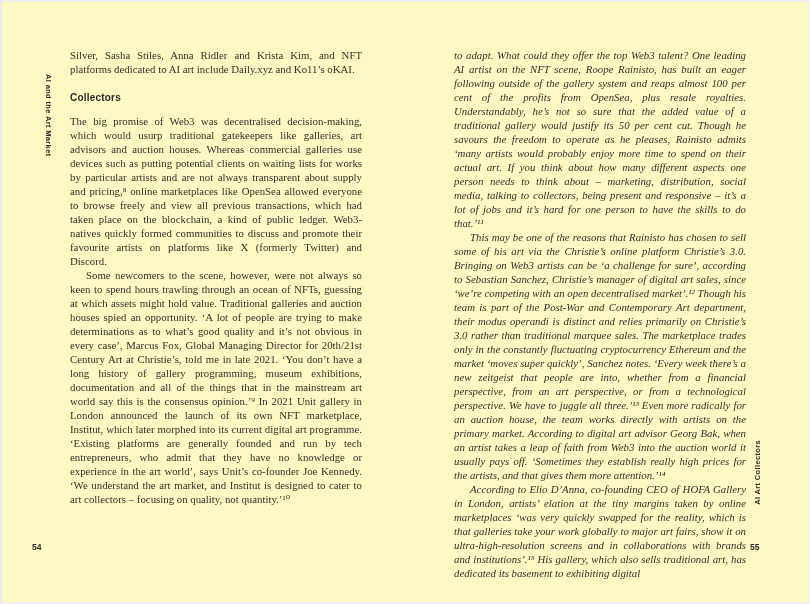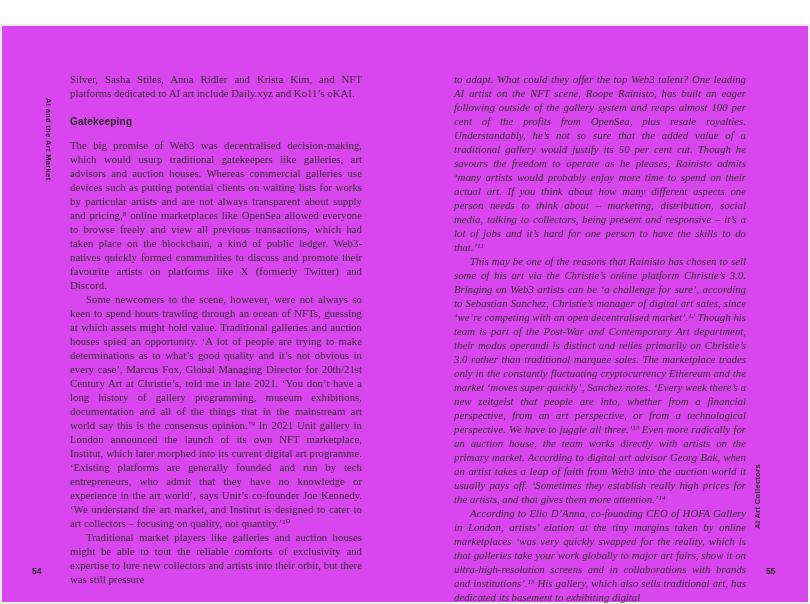--- a/index.html
+++ b/index.html
@@ -2,27 +2,26 @@
 <html lang="en"><head>
 <meta charset="utf-8">
 <style>
   html,body{margin:0;padding:0;}
   body{
     width:810px;height:604px;position:relative;overflow:hidden;
     background:#ffffff;
     font-family:"Liberation Serif","DejaVu Serif",serif;
   }
   .spread{
-    position:absolute;inset:0;background:#d946ef;
+    position:absolute;inset:0;background:#fef9c3;
     border-top:2px solid #efefef;
     border-bottom:2px solid #efefef;
     border-left:2px solid #ebebeb;
     border-right:2px solid #f3f3f3;
     box-sizing:border-box;
-    margin-top:24px;
   }
   .textcol{
     position:absolute;top:46px;width:292px;
     text-align:justify;
     font-size:10.8px;line-height:14px;
     color:#33302d;
     hyphens:auto;
   }
   p.para{margin:0;padding:0;}
   p.para.indent{text-indent:16px;}
@@ -39,35 +38,34 @@
     color:#2b2a28;white-space:nowrap;
   }
   .label-left{left:42px;top:72px;writing-mode:vertical-rl;}
   .label-right{left:751px;top:438px;writing-mode:vertical-rl;transform:rotate(180deg);}
   .pagenum{
     position:absolute;top:540px;
     font-family:"Liberation Sans","DejaVu Sans",sans-serif;
     font-weight:bold;font-size:8.5px;color:#2b2a28;
   }
   .num-left{left:30px;}
-  .num-right{left:764px;}
+  .num-right{left:748px;}
 </style>
 </head>
 <body>
 
 <div class="spread">
 
   <div>
     <div class="margin-label label-left">AI and the Art Market</div>
     <div class="textcol page-left-col" style="left:68px;">
         <p class="para">Silver, Sasha Stiles, Anna Ridler and Krista Kim, and NFT platforms dedicated to AI art include Daily.xyz and Ko11’s oKAI.</p>
-        <h3 class="heading">Gatekeeping</h3>
+        <h3 class="heading">Collectors</h3>
         <p class="para">The big promise of Web3 was decentralised decision-making, which would usurp traditional gatekeepers like galleries, art advisors and auction houses. Whereas commercial galleries use devices such as putting potential clients on waiting lists for works by particular artists and are not always transparent about supply and pricing,⁸ online marketplaces like OpenSea allowed everyone to browse freely and view all previous transactions, which had taken place on the blockchain, a kind of public ledger. Web3-natives quickly formed communities to discuss and promote their favourite artists on platforms like X (formerly Twitter) and Discord.</p>
         <p class="para indent">Some newcomers to the scene, however, were not always so keen to spend hours trawling through an ocean of NFTs, guessing at which assets might hold value. Traditional galleries and auction houses spied an opportunity. ‘A lot of people are trying to make determinations as to what’s good quality and it’s not obvious in every case’, Marcus Fox, Global Managing Director for 20th/21st Century Art at Christie’s, told me in late 2021. ‘You don’t have a long history of gallery programming, museum exhibitions, documentation and all of the things that in the mainstream art world say this is the consensus opinion.’⁹ In 2021 Unit gallery in London announced the launch of its own NFT marketplace, Institut, which later morphed into its current digital art programme. ‘Existing platforms are generally founded and run by tech entrepreneurs, who admit that they have no knowledge or experience in the art world’, says Unit’s co-founder Joe Kennedy. ‘We understand the art market, and Institut is designed to cater to art collectors – focusing on quality, not quantity.’¹⁰</p>
-        <p class="para indent">Traditional market players like galleries and auction houses might be able to tout the reliable comforts of exclusivity and expertise to lure new collectors and artists into their orbit, but there was still pressure</p>
       </div>
     <div class="pagenum num-left">54</div>
   </div>
 
   <div>
     <div class="margin-label label-right">AI Art Collectors</div>
     <div class="textcol page-right-col" style="left:452px;font-style:italic;">
         <p class="para">to adapt. What could they offer the top Web3 talent? One leading AI artist on the NFT scene, Roope Rainisto, has built an eager following outside of the gallery system and reaps almost 100 per cent of the profits from OpenSea, plus resale royalties. Understandably, he’s not so sure that the added value of a traditional gallery would justify its 50 per cent cut. Though he savours the freedom to operate as he pleases, Rainisto admits ‘many artists would probably enjoy more time to spend on their actual art. If you think about how many different aspects one person needs to think about – marketing, distribution, social media, talking to collectors, being present and responsive – it’s a lot of jobs and it’s hard for one person to have the skills to do that.’¹¹</p>
         <p class="para indent">This may be one of the reasons that Rainisto has chosen to sell some of his art via the Christie’s online platform Christie’s 3.0. Bringing on Web3 artists can be ‘a challenge for sure’, according to Sebastian Sanchez, Christie’s manager of digital art sales, since ‘we’re competing with an open decentralised market’.¹² Though his team is part of the Post-War and Contemporary Art department, their modus operandi is distinct and relies primarily on Christie’s 3.0 rather than traditional marquee sales. The marketplace trades only in the constantly fluctuating cryptocurrency Ethereum and the market ‘moves super quickly’, Sanchez notes. ‘Every week there’s a new zeitgeist that people are into, whether from a financial perspective, from an art perspective, or from a technological perspective. We have to juggle all three.’¹³ Even more radically for an auction house, the team works directly with artists on the primary market. According to digital art advisor Georg Bak, when an artist takes a leap of faith from Web3 into the auction world it usually pays off. ‘Sometimes they establish really high prices for the artists, and that gives them more attention.’¹⁴</p>
         <p class="para indent">According to Elio D’Anna, co-founding CEO of HOFA Gallery in London, artists’ elation at the tiny margins taken by online marketplaces ‘was very quickly swapped for the reality, which is that galleries take your work globally to major art fairs, show it on ultra-high-resolution screens and in collaborations with brands and institutions’.¹⁵ His gallery, which also sells traditional art, has dedicated its basement to exhibiting digital</p>

